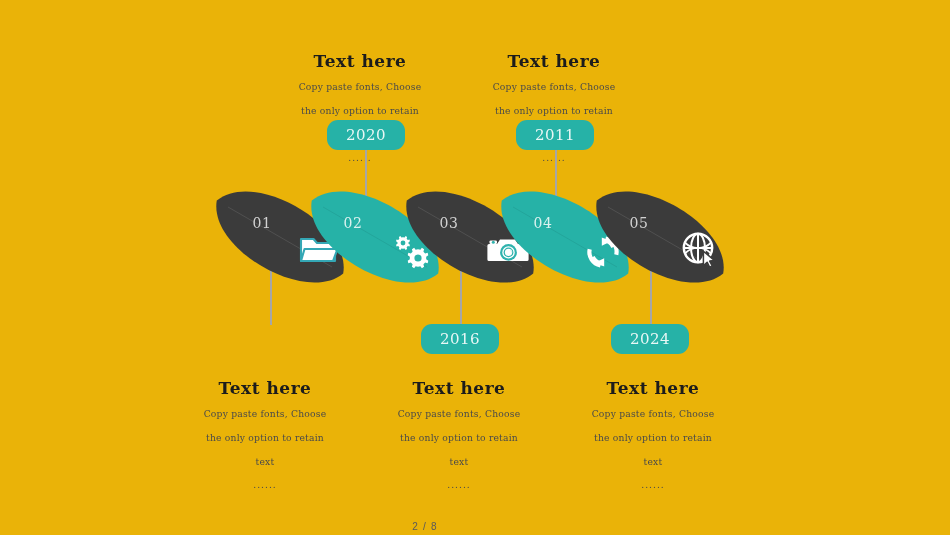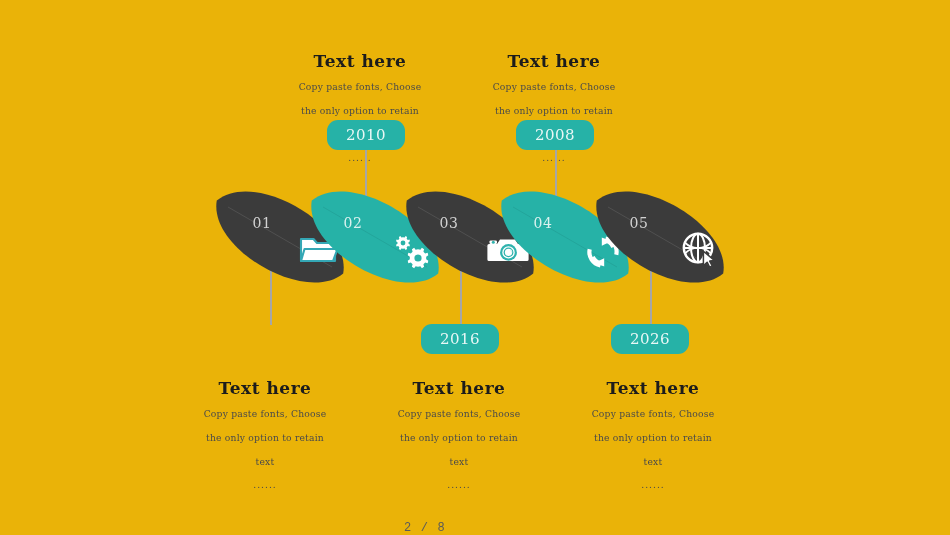--- a/index.html
+++ b/index.html
@@ -97,22 +97,22 @@
   }
   .leaf-num.on-teal { fill: #d9f2ef; }
 
   
   #page-indicator {
     position: absolute;
     left: 0;
     top: 521px;
     width: 850px;
     text-align: center;
-    font-family: Liberation Mono, monospace;
-    font-size: 12px;
+    font-family: Liberation Sans, sans-serif;
+    font-size: 10px;
     color: #5a5a5a;
     letter-spacing: 1.2px;
   }
 </style>
 </head>
 <body>
 
 <div id="slide">
 
   <div class="textblock" style="left:255px; top:52px;">
@@ -124,32 +124,32 @@
   </div>
 
   <div class="textblock" style="left:449px; top:52px;">
     <div class="tb-title">Text here</div>
     <div class="tb-body">Copy paste fonts, Choose</div>
     <div class="tb-body">the only option to retain</div>
     <div class="tb-body">text</div>
     <div class="tb-dots">......</div>
   </div>
 
-  <div class="yearpill" style="left:327px; top:120px;">2010</div>
-  <div class="yearpill" style="left:516px; top:120px;">2008</div>
+  <div class="yearpill" style="left:327px; top:120px;">2020</div>
+  <div class="yearpill" style="left:516px; top:120px;">2011</div>
 
   <div class="connector" style="left:365px; top:150px; height:57px;"></div>
   <div class="connector" style="left:555px; top:150px; height:57px;"></div>
 
   <div class="connector" style="left:270px; top:268px; height:57px;"></div>
   <div class="connector" style="left:460px; top:268px; height:57px;"></div>
   <div class="connector" style="left:650px; top:268px; height:57px;"></div>
 
   <div class="yearpill" style="left:421px; top:324px;">2016</div>
-  <div class="yearpill" style="left:611px; top:324px;">2026</div>
+  <div class="yearpill" style="left:611px; top:324px;">2024</div>
 
   <div class="textblock" style="left:160px; top:379px;">
     <div class="tb-title">Text here</div>
     <div class="tb-body">Copy paste fonts, Choose</div>
     <div class="tb-body">the only option to retain</div>
     <div class="tb-body">text</div>
     <div class="tb-dots">......</div>
   </div>
 
   <div class="textblock" style="left:354px; top:379px;">

